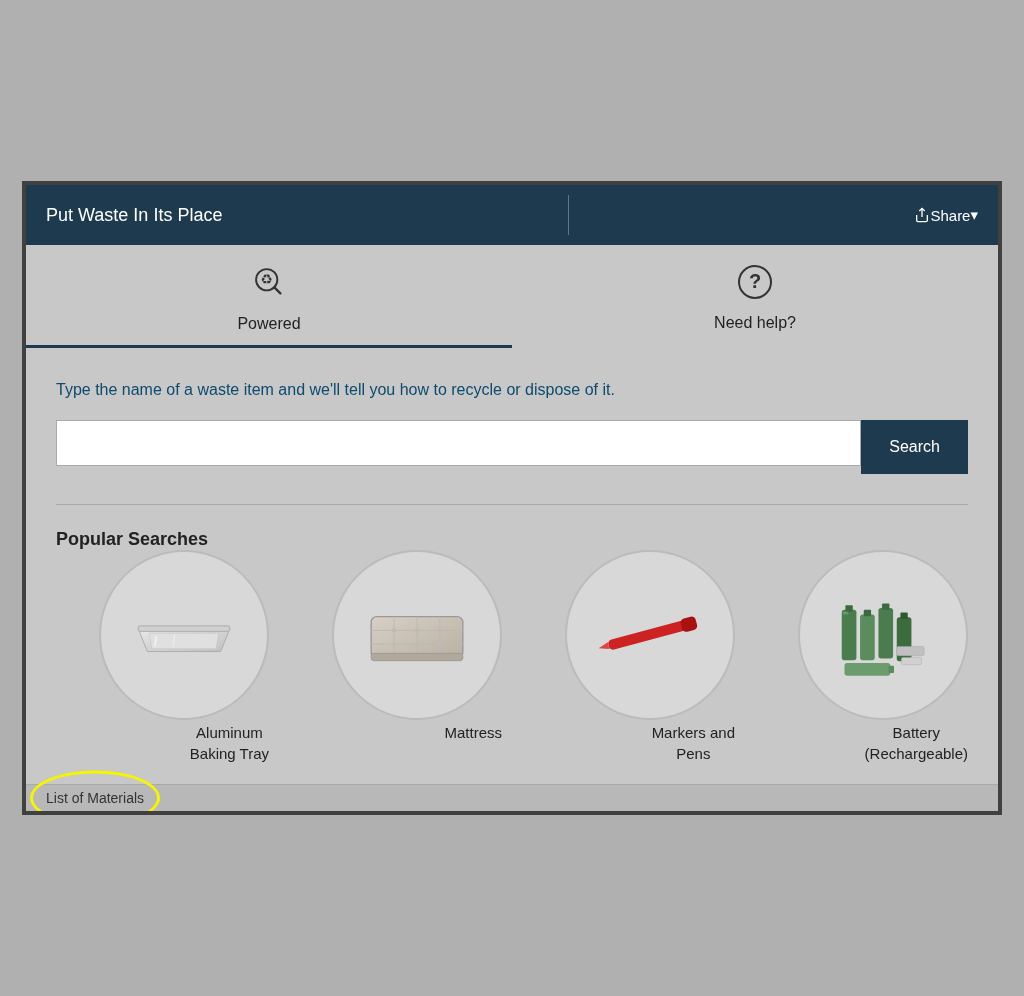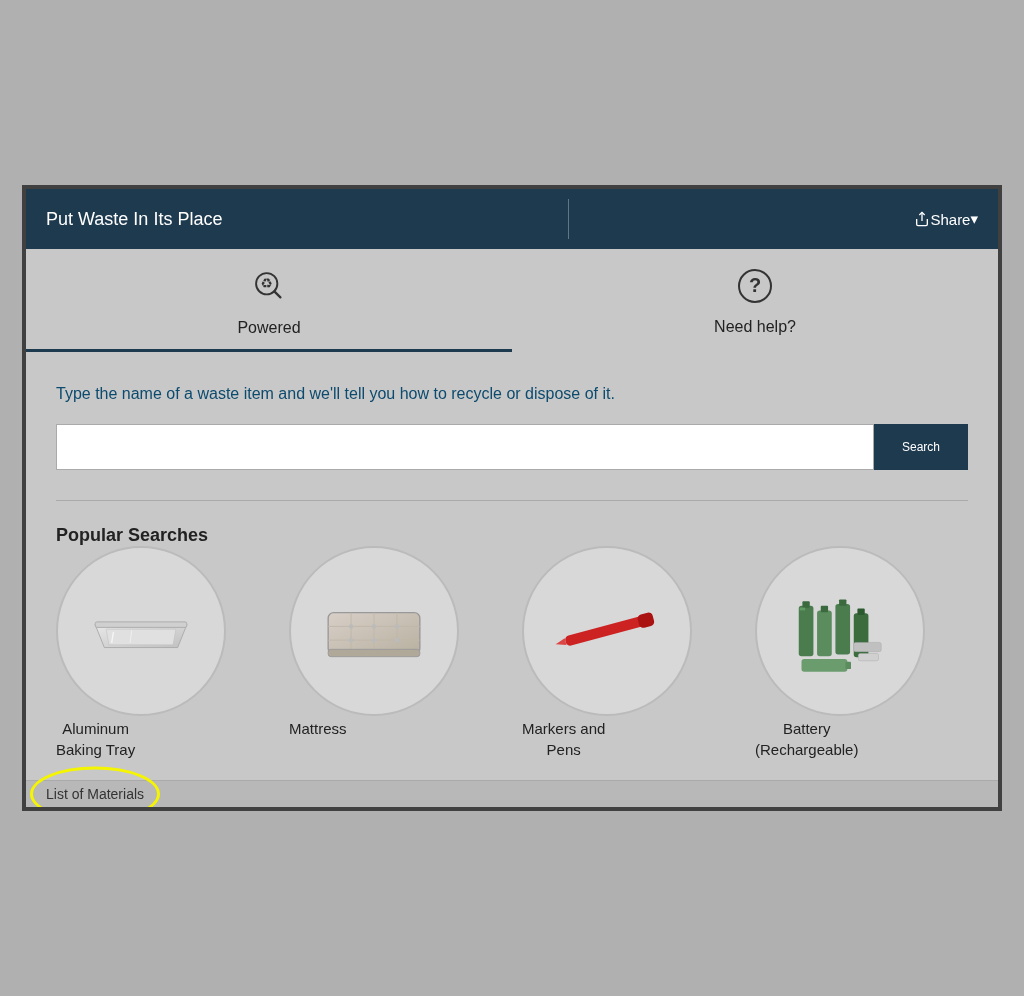--- a/index.html
+++ b/index.html
@@ -100,23 +100,23 @@
       background: #fff;
       padding: 0 12px;
       font-size: 15px;
       outline: none;
     }
     .search-button {
       background: #1e3a4f;
       color: #fff;
       border: none;
       padding: 0 28px;
-      font-size: 12px;
-      cursor: pointer;
-      height: 46px;
+      font-size: 16px;
+      cursor: pointer;
+      height: 54px;
     }
     .divider {
       border: none;
       border-top: 1px solid #aaa;
       margin-bottom: 24px;
     }
     .popular-heading {
       font-size: 18px;
       font-weight: bold;
       color: #222;
@@ -124,21 +124,21 @@
     
     .popular-grid {
       display: flex;
       gap: 20px;
       justify-content: flex-start;
       flex-wrap: nowrap;
     }
     .popular-item {
       display: flex;
       flex-direction: column;
-      align-items: flex-start;
+      align-items: flex-end;
       gap: 2px;
       cursor: pointer;
       flex: 1;
     }
     .popular-circle {
       width: 170px;
       height: 170px;
       border-radius: 50%;
       background: #d8d8d8;
       border: 2px solid #bbb;

